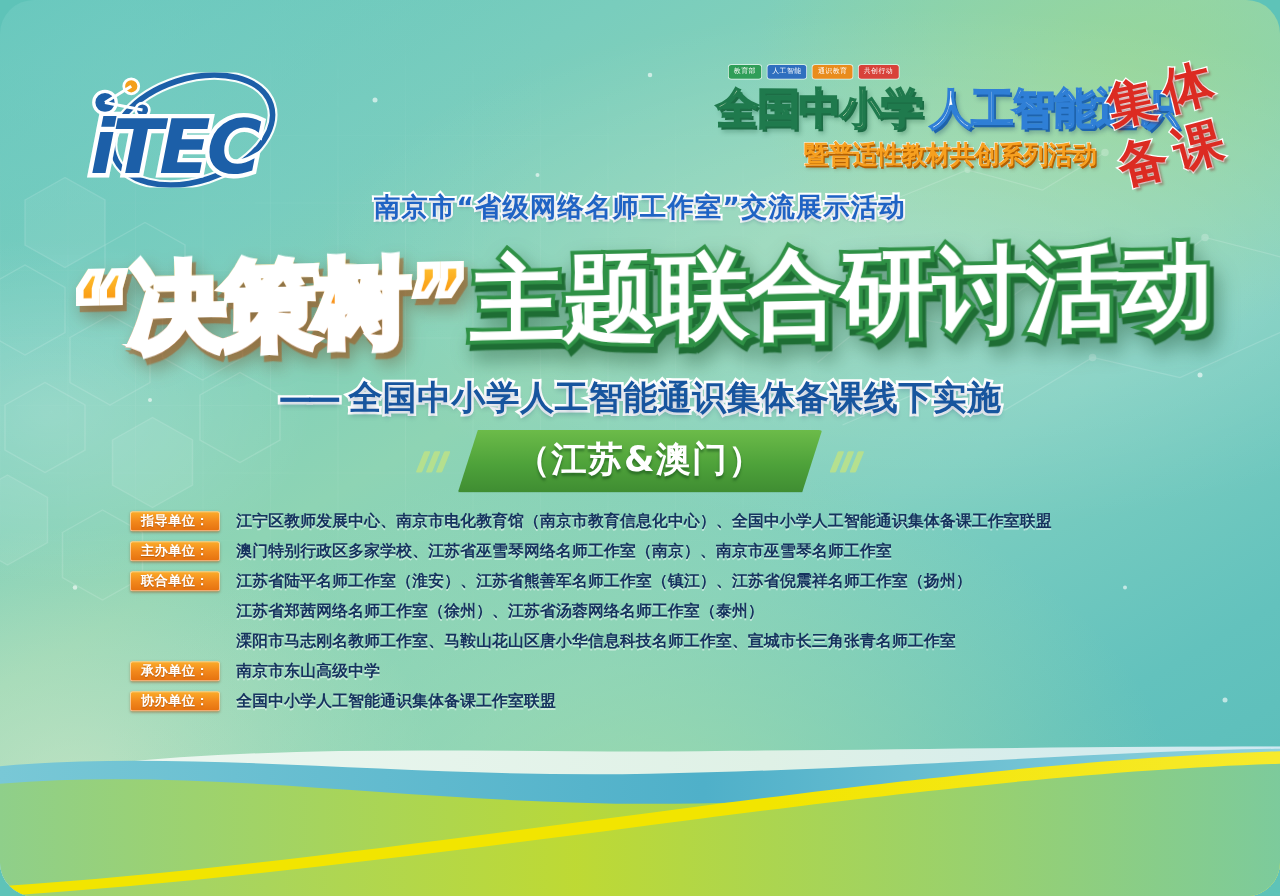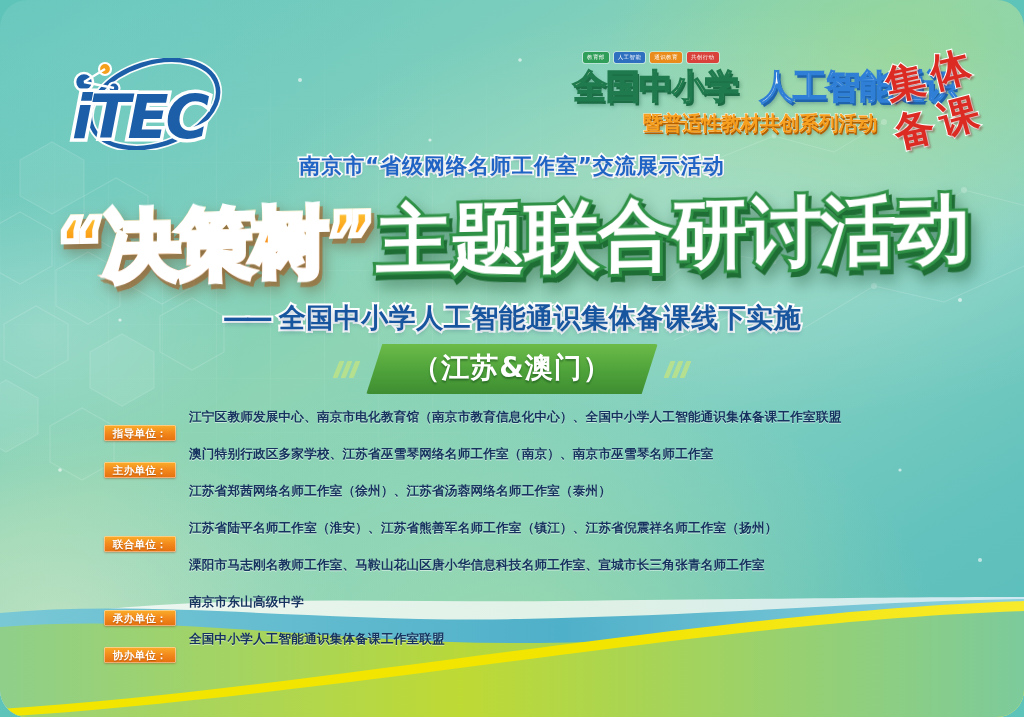--- a/index.html
+++ b/index.html
@@ -62,21 +62,21 @@
   .minitags{ position:absolute; left:18px; top:0; display:flex; gap:5px; }
   .minitag{
     font-size:5.5px; line-height:9px; color:#fff; letter-spacing:.4px;
     padding:1px 4px; border-radius:2px; white-space:nowrap;
     font-family:"DejaVu Sans","Liberation Sans",sans-serif;
     box-shadow:0 0 0 .6px rgba(255,255,255,.8);
   }
   .mt-green{ background:#2f9e58; } .mt-blue{ background:#2f6fbf; }
   .mt-orange{ background:#e98c1c; } .mt-red{ background:#d8423a; }
 
-  .ptitle-row{ position:absolute; left:8px; top:12px; display:flex; align-items:flex-end;gap:16px; }
+  .ptitle-row{ position:absolute; left:8px; top:12px; display:flex; align-items:flex-end; }
   .ptitle-a{
     font-size:34px; font-weight:bold; letter-spacing:-1px;
     color:#fff8d8;
     -webkit-text-stroke:1.4px #1f7a4d;
     text-shadow:0 0 0 #1f7a4d, 2px 3px 0 #1c6d45, 3px 4px 4px rgba(0,60,35,.35);
     font-family:"DejaVu Sans","Liberation Sans",sans-serif;
   }
   .ptitle-b{
     font-size:34px; font-weight:bold; letter-spacing:-1px; margin-left:6px;
     color:#ffffff;
@@ -182,21 +182,21 @@
     transform:skewX(-22deg); border-radius:1px; opacity:.95;
   }
 
   
   #credits{
     position:absolute; left:104px; top:406px; width:840px;
   }
   .crow{ display:flex; align-items:flex-start; min-height:21px; margin-bottom:2px; }
   .badge{
     flex:0 0 auto;
-    width:72px; height:16px; margin-top:19px;
+    width:72px; height:16px; margin-top:3px;
     display:flex; align-items:center; justify-content:center;
     background:linear-gradient(180deg,#fbae2a 0%,#f2871b 52%,#e4700f 100%);
     border-radius:2px;
     box-shadow:0 1px 2px rgba(120,55,0,.35), inset 0 0 0 .8px rgba(255,255,255,.55);
   }
   .badge span{
     font-size:10.5px; font-weight:bold; color:#ffffff; letter-spacing:.4px;
     line-height:1;
     font-family:"DejaVu Sans","Liberation Sans",sans-serif;
     text-shadow:0 1px 1px rgba(140,60,0,.55);
@@ -370,49 +370,49 @@
         </span>
       <span class="ctext">江宁区教师发展中心、南京市电化教育馆（南京市教育信息化中心）、全国中小学人工智能通识集体备课工作室联盟</span>
     </div>
 
     <div class="crow">
       <span class="badge">
           <span>主办单位：</span>
         </span>
       <span class="ctext">澳门特别行政区多家学校、江苏省巫雪琴网络名师工作室（南京）、南京市巫雪琴名师工作室</span>
     </div>
+    <div class="crow">
+      <span class="badge">
+          <span>联合单位：</span>
+        </span>
+      <span class="ctext">江苏省陆平名师工作室（淮安）、江苏省熊善军名师工作室（镇江）、江苏省倪震祥名师工作室（扬州）</span>
+    </div>
+
     <div class="crow cont">
       <span class="badge">
           <span></span>
         </span>
       <span class="ctext">江苏省郑茜网络名师工作室（徐州）、江苏省汤蓉网络名师工作室（泰州）</span>
     </div>
+    <div class="crow cont">
+      <span class="badge">
+          <span></span>
+        </span>
+      <span class="ctext">溧阳市马志刚名教师工作室、马鞍山花山区唐小华信息科技名师工作室、宣城市长三角张青名师工作室</span>
+    </div>
 
     <div class="crow">
       <span class="badge">
-          <span>联合单位：</span>
-        </span>
-      <span class="ctext">江苏省陆平名师工作室（淮安）、江苏省熊善军名师工作室（镇江）、江苏省倪震祥名师工作室（扬州）</span>
-    </div>
-    <div class="crow cont">
-      <span class="badge">
-          <span></span>
-        </span>
-      <span class="ctext">溧阳市马志刚名教师工作室、马鞍山花山区唐小华信息科技名师工作室、宣城市长三角张青名师工作室</span>
+          <span>承办单位：</span>
+        </span>
+      <span class="ctext">南京市东山高级中学</span>
     </div>
 
     <div class="crow">
       <span class="badge">
-          <span>承办单位：</span>
-        </span>
-      <span class="ctext">南京市东山高级中学</span>
-    </div>
-
-    <div class="crow">
-      <span class="badge">
           <span>协办单位：</span>
         </span>
       <span class="ctext">全国中小学人工智能通识集体备课工作室联盟</span>
     </div>
 
 
   </div>
 
 </div>
 

